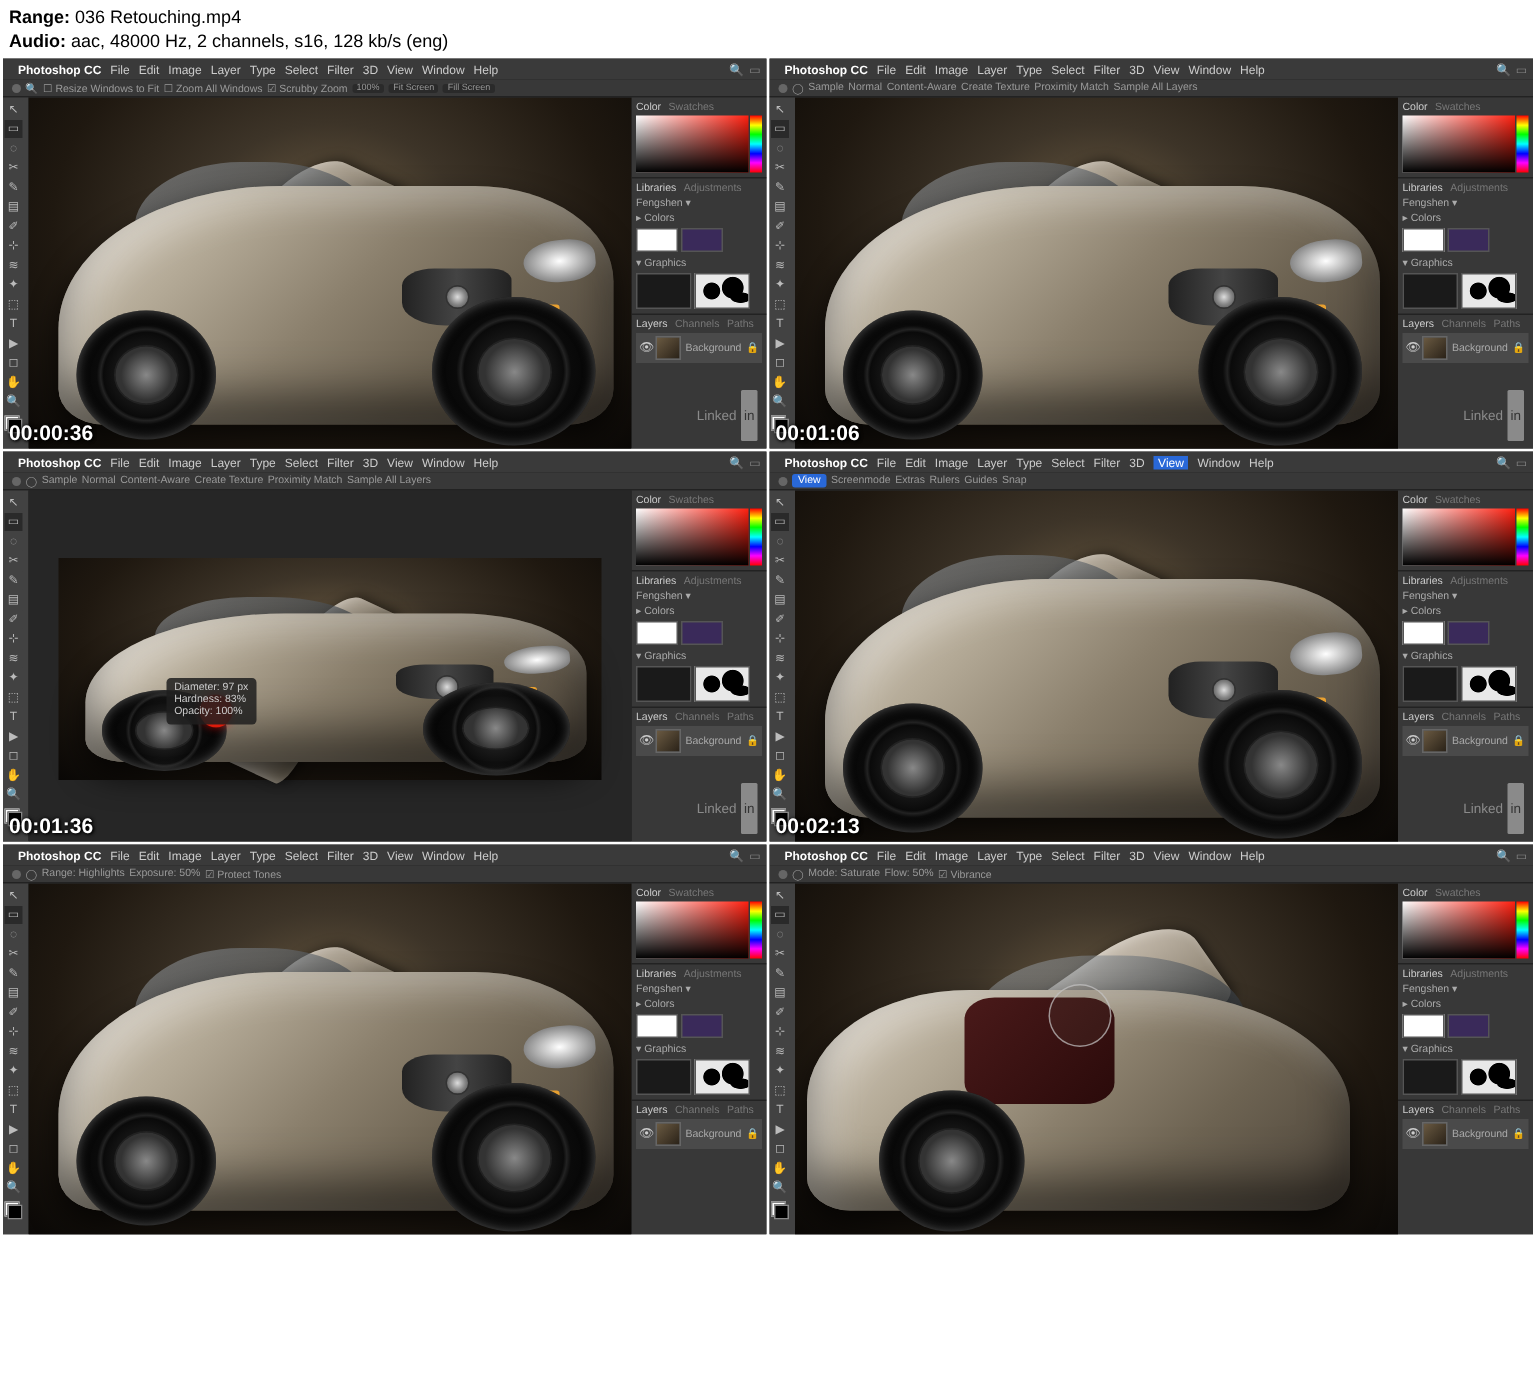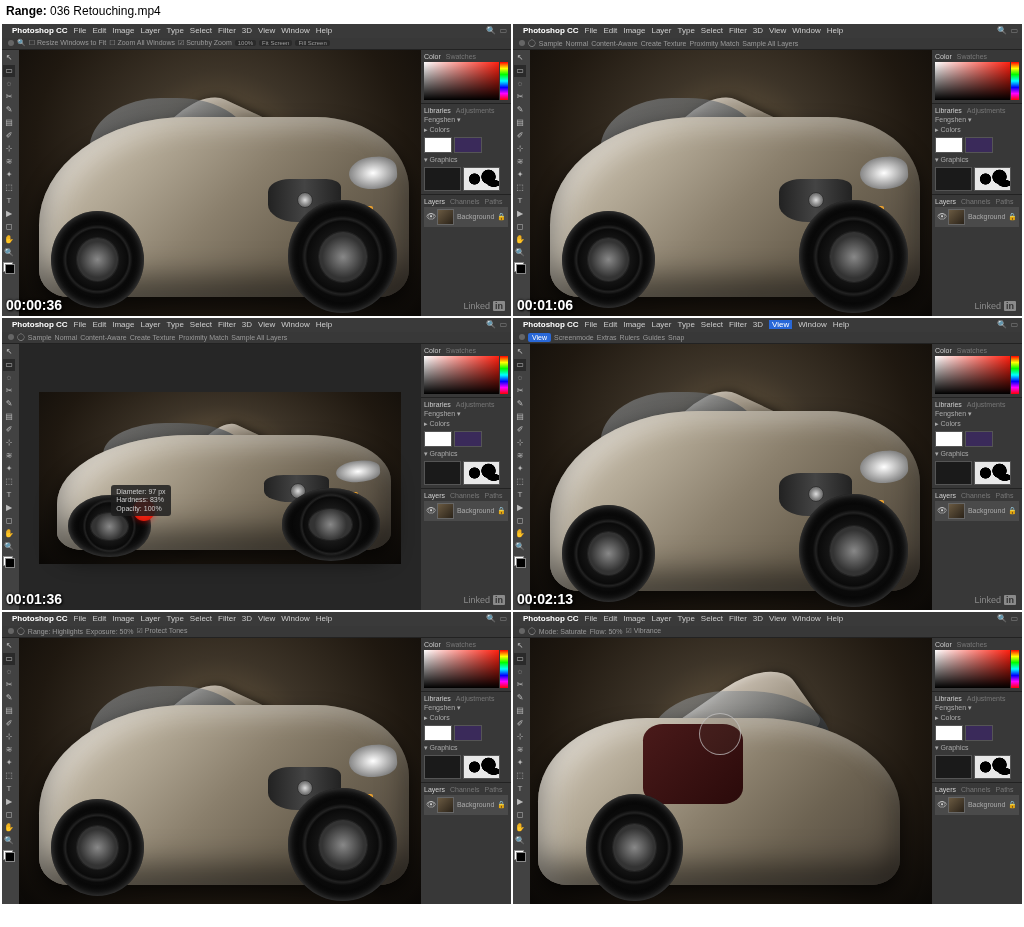--- a/index.html
+++ b/index.html
@@ -1,19 +1,19 @@
 <!DOCTYPE html>
 <html><head>
 <meta charset="utf-8">
 <style>
 body{margin:0;background:#fff;font-family:Arial,sans-serif;font-size:11px;width:1024px}
 .metadata{background:#fff;padding:4px 6px;font-size:12px;line-height:1.3}
 .metadata b{font-weight:bold}
 .grid{display:grid;grid-template-columns:1fr 1fr;gap:2px;padding:0 2px}
-.cell{position:relative;background:#1a1a1a;height:292px;overflow:hidden}
+.cell{position:relative;background:#1a1a1a;height:260px;overflow:hidden}
 .menubar{background:#3a3a3a;color:#ccc;font-size:8px;padding:2px 4px;display:flex;gap:6px;align-items:center;height:10px}
 .menubar .apple{font-size:9px}
 .menubar .app{font-weight:bold;color:#fff}
 .optbar{background:#383838;height:11px;border-bottom:1px solid #222;display:flex;align-items:center;padding:0 6px;gap:3px;font-size:7px;color:#999}
 .optbar .dot{width:6px;height:6px;border-radius:50%;background:#666}
 .optbar .pill{background:#2a2a2a;padding:0 3px;border-radius:2px;font-size:6px}
 .optbar.viewmode .active{background:#2968d8;color:#fff;padding:1px 4px;border-radius:2px;font-size:7px}
 .workspace{display:flex;height:calc(100% - 23px)}
 .toolbar{width:15px;background:#424242;display:flex;flex-direction:column;gap:1px;padding:2px 1px}
 .tool{width:12px;height:12px;background:#424242;color:#bbb;font-size:8px;text-align:center;line-height:12px;cursor:pointer}
@@ -53,31 +53,32 @@
 .colbox{width:26px;height:14px;border:1px solid #555}
 .thumbrow{display:flex;gap:2px;align-items:center;margin-top:3px}
 .thumb{width:35px;height:22px;background:#1a1a1a;border:1px solid #555;position:relative;overflow:hidden}
 .thumb.pattern{background:#e8e8e8}
 .thumb.pattern::after{content:"";position:absolute;inset:0;background:radial-gradient(circle at 30% 50%,#000 0%,#000 20%,transparent 22%),radial-gradient(circle at 70% 40%,#000 0%,#000 25%,transparent 27%),radial-gradient(ellipse at 85% 70%,#000 0%,#000 15%,transparent 17%)}
 .layerrow{display:flex;align-items:center;gap:3px;padding:2px;background:#4a4a4a;margin-top:2px}
 .eye{width:8px;height:8px;color:#ccc;font-size:8px;line-height:8px}
 .lthumb{width:20px;height:14px;background:linear-gradient(135deg,#6a5a42,#2a2218);border:1px solid #666}
 .timestamp{position:absolute;bottom:3px;left:4px;color:#fff;font-size:14px;font-weight:bold;text-shadow:1px 1px 2px #000,0 0 3px #000;z-index:10}
 .watermark{position:absolute;bottom:5px;right:6px;color:rgba(220,220,220,0.5);font-size:9px;z-index:10;display:flex;align-items:center;gap:3px}
-.watermark .inbox{background:rgba(220,220,220,0.5);color:#333;padding:0 2px;border-radius:1px;font-weight:bold}
+.watermark .inbox{background:rgba(220,220,220,0.5);color:#333;padding:12px 2px;border-radius:1px;font-weight:normal}
 .topicons{margin-left:auto;display:flex;gap:3px;color:#888;font-size:8px}
 .canvas.padded{padding:20px 10px}
 .canvas.padded .car{height:75%;width:95%}
 .loupe{position:absolute;width:40px;height:40px;border:1px solid rgba(200,200,200,0.7);border-radius:50%;background:rgba(100,90,75,0.15)}
 </style>
 </head>
 <body>
 
 <div class="metadata">
 <div><b>Range:</b> <span>036 Retouching.mp4</span></div>
+<div><b>Audio:</b> <span>aac, 48000 Hz, 2 channels, s16, 128 kb/s (eng)</span></div>
 </div>
 
 <div class="grid" id="grid">
     <div class="cell">
     <div class="menubar">
       <span class="apple"></span>
       <span class="app">Photoshop CC</span>
       <span>File</span>
         <span>Edit</span>
         <span>Image</span>

